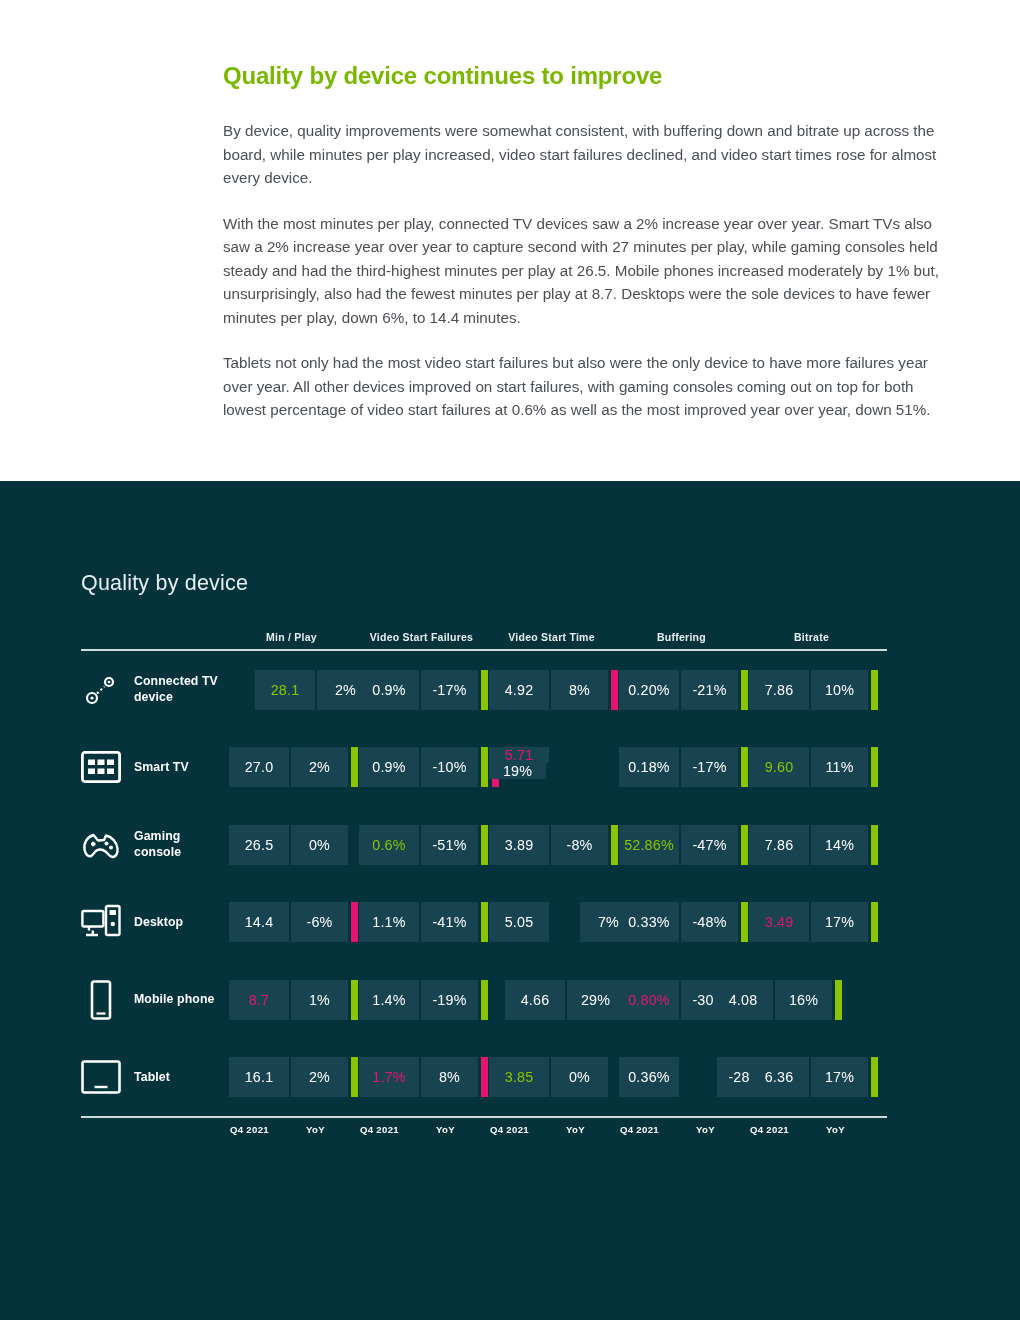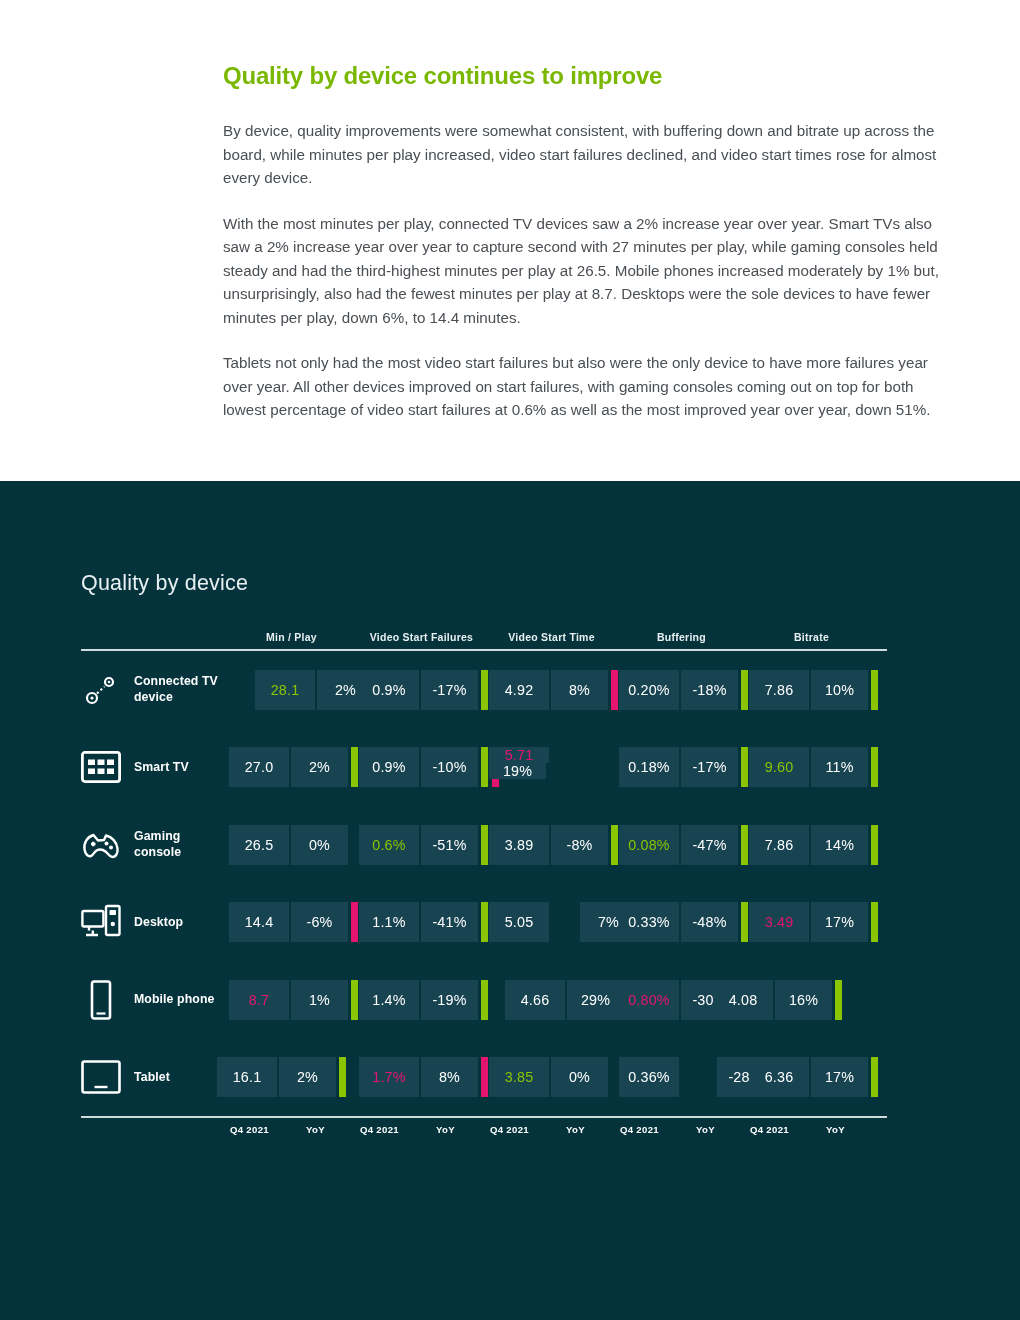--- a/index.html
+++ b/index.html
@@ -208,21 +208,21 @@
             <div class="cell y">-17%</div>
             <div class="bar up"></div>
           </div>
           <div class="mgroup" style="left: 408px;">
             <div class="cell v">4.92</div>
             <div class="cell y">8%</div>
             <div class="bar down"></div>
           </div>
           <div class="mgroup" style="left: 538px;">
             <div class="cell v">0.20%</div>
-            <div class="cell y">-18%</div>
+            <div class="cell y">-21%</div>
             <div class="bar up"></div>
           </div>
           <div class="mgroup" style="left: 668px;">
             <div class="cell v">7.86</div>
             <div class="cell y">10%</div>
             <div class="bar up"></div>
           </div>
         </div>
         <div class="drow">
           <div class="dlabel">
@@ -286,21 +286,21 @@
             <div class="cell v best">0.6%</div>
             <div class="cell y">-51%</div>
             <div class="bar up"></div>
           </div>
           <div class="mgroup" style="left: 408px;">
             <div class="cell v">3.89</div>
             <div class="cell y">-8%</div>
             <div class="bar up"></div>
           </div>
           <div class="mgroup" style="left: 538px;">
-            <div class="cell v best">0.08%</div>
+            <div class="cell v best">52.86%</div>
             <div class="cell y">-47%</div>
             <div class="bar up"></div>
           </div>
           <div class="mgroup" style="left: 668px;">
             <div class="cell v">7.86</div>
             <div class="cell y">14%</div>
             <div class="bar up"></div>
           </div>
         </div>
         <div class="drow">
@@ -381,21 +381,21 @@
         <div class="drow">
           <div class="dlabel">
             <span class="dicon">
               <svg width="40" height="34" viewBox="0 0 40 34" fill="none" stroke="#fff" stroke-width="2.6">
                 <rect x="1.5" y="1.5" width="37" height="31" rx="2"></rect>
                 <line x1="13.5" y1="27" x2="26.5" y2="27" stroke-width="2.4"></line>
               </svg>
             </span>
             <span class="dname">Tablet</span>
           </div>
-          <div class="mgroup" style="left: 136px;">
+          <div class="mgroup" style="left: 148px;">
             <div class="cell v">16.1</div>
             <div class="cell y">2%</div>
             <div class="bar up"></div>
           </div>
           <div class="mgroup" style="left: 278px;">
             <div class="cell v worst">1.7%</div>
             <div class="cell y">8%</div>
             <div class="bar down"></div>
           </div>
           <div class="mgroup" style="left: 408px;">

